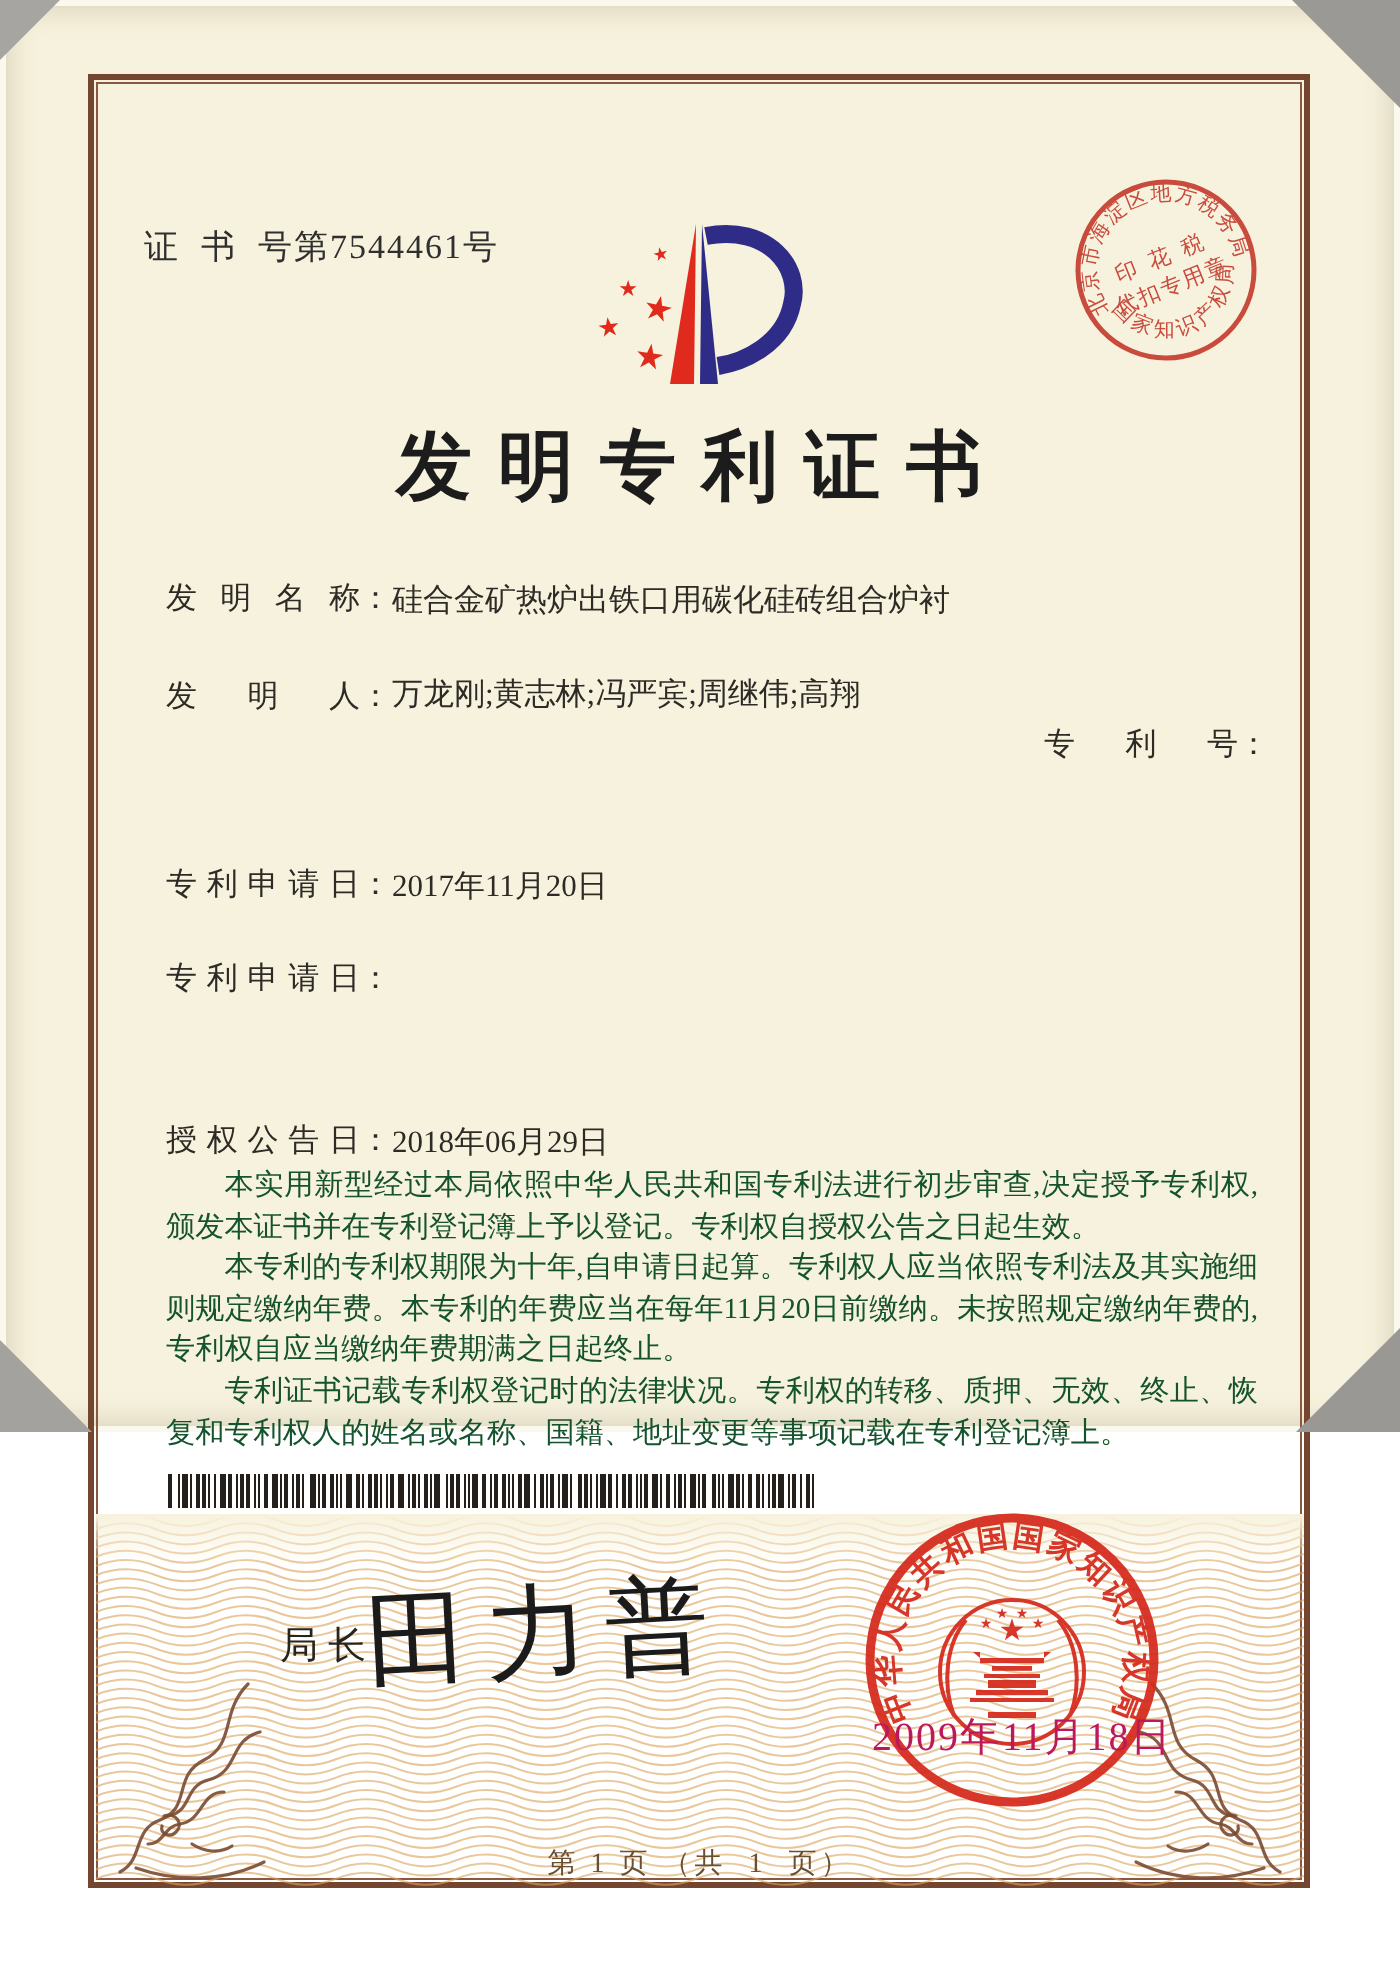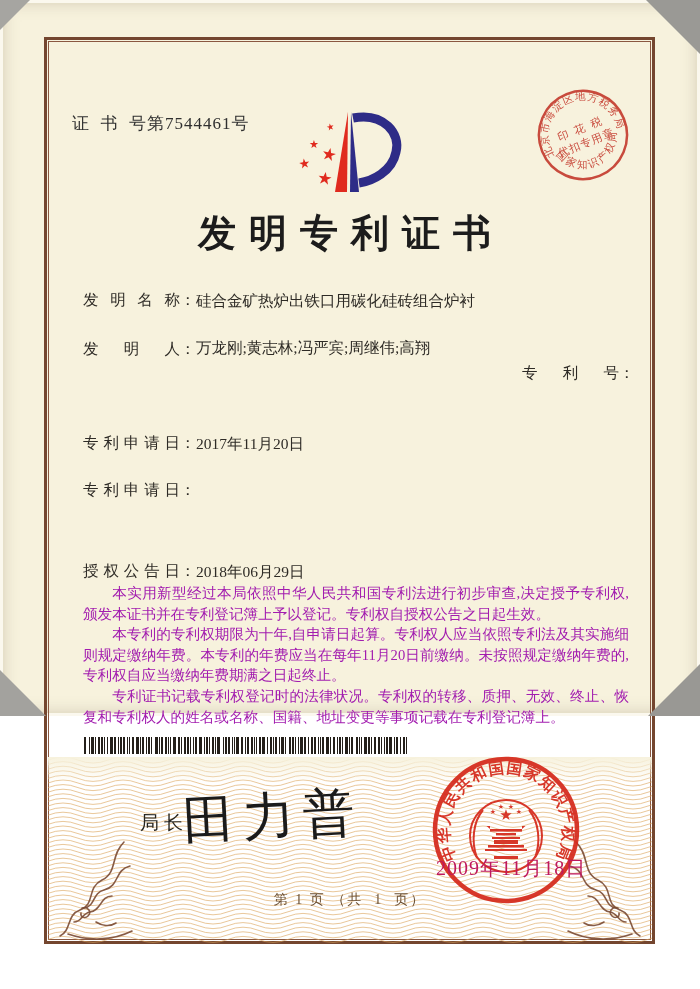--- a/index.html
+++ b/index.html
@@ -24,29 +24,29 @@
   .title{position:absolute;left:0;right:0;top:208px;text-align:center;font-size:38px;font-weight:bold;
          letter-spacing:13px;padding-left:2px;color:#1c1c1c;}
   .logo{position:absolute;left:296px;top:104px;}
   .stamp{position:absolute;left:528px;top:80px;transform:rotate(-22deg);opacity:.92;}
   .frow{position:absolute;left:83px;width:552px;display:flex;font-size:15.5px;color:#2e2b26;line-height:21px;}
   .flabel{display:inline-block;width:97px;text-align:justify;text-align-last:justify;flex:none;}
   .fcolon{flex:none;width:16px;}
   .fvalue{flex:1;white-space:pre-wrap;line-height:24px;}
   .f1{top:289px;} .f2{top:336px;align-items:center;} .f3{top:362px;justify-content:flex-end;} .f4{top:432px;} .f5{top:479px;} .f6{top:560px;}
   .body-text{position:absolute;left:83px;top:583px;width:546px;font-size:14.6px;line-height:20.6px;
-         color:#a21caf;text-align:justify;}
+         color:#14532d;text-align:justify;}
   .body-text p{margin:0;text-indent:2em;}
   .barcode{position:absolute;left:84px;top:737px;}
   .barcode rect{fill:#241f1a;}
   .commissioner{position:absolute;left:140px;top:810px;font-size:19px;letter-spacing:5px;color:#26241f;}
   .signature{position:absolute;left:178px;top:766px;}
   .seal{position:absolute;left:426px;top:750px;}
   .seal-date{position:absolute;left:436px;top:855px;font-size:20px;letter-spacing:1px;color:#be185d;}
-  .footer{position:absolute;left:0;right:0;top:891px;text-align:center;font-size:14px;
+  .footer{position:absolute;left:0;right:0;top:923px;text-align:center;font-size:14px;
           letter-spacing:2px;color:#6a4f33;}
   .flourish{position:absolute;}
   .flourish path{stroke:#7a4a33;fill:none;stroke-width:1.6;stroke-linecap:round;opacity:.9;}
   .fl-bl{left:50px;top:838px;}
   .fl-br{left:558px;top:838px;transform:scaleX(-1);}
   .guilloche path{stroke:#dba45c;fill:none;stroke-width:1;opacity:.62;}
   svg text{font-family:"Liberation Serif","DejaVu Serif",serif;}
 </style>
 </head>
 <body>

